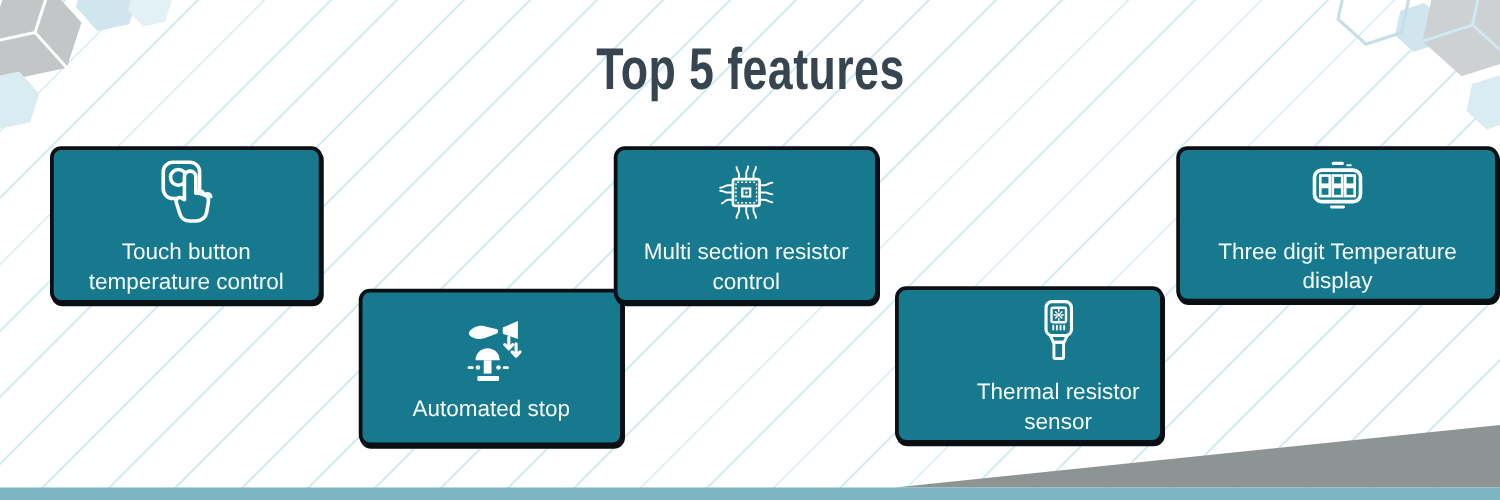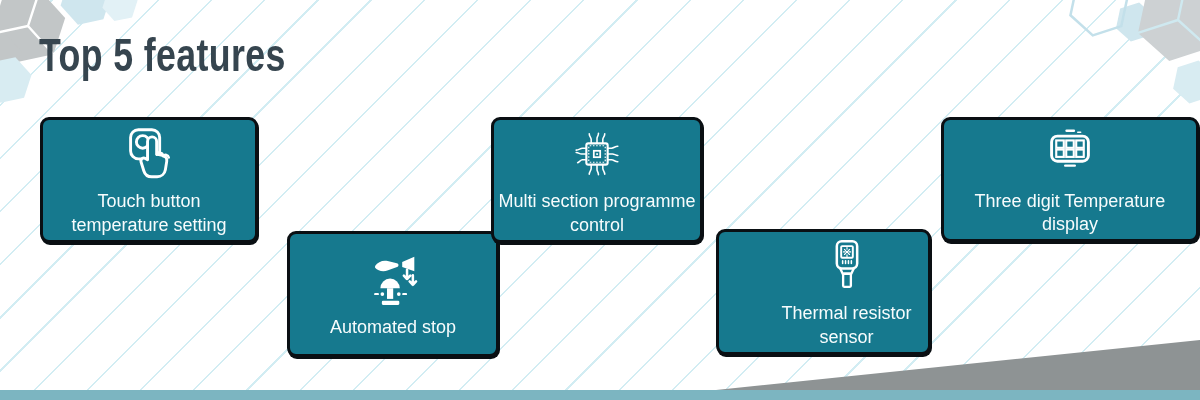--- a/index.html
+++ b/index.html
@@ -13,21 +13,21 @@
       repeating-linear-gradient(135deg,
         rgba(173,222,233,0) 0px, rgba(173,222,233,0) 36px,
         rgba(173,222,233,0.55) 36px, rgba(173,222,233,0.55) 37.6px);
   }
   .decor{position:absolute;left:0;top:0;pointer-events:none;}
   .bottom-bar{
     position:absolute;left:0;bottom:0;width:1200px;height:10px;
     background:#7cb5c1;
   }
   .title{
-    position:absolute;top:30px;left:0;right:0;
+    position:absolute;top:30px;left:0;right:0;text-align:center;
     color:#36454f;font-size:47px;font-weight:700;line-height:1.05;
     letter-spacing:0.5px;
   }
   .title span{display:inline-block;transform:scaleX(0.76);transform-origin:center;}
   .card{
     position:absolute;box-sizing:border-box;
     background:#16798e;border:3px solid #0a0f13;border-radius:9px;
     box-shadow:1px 2px 0 #0a0f13;
     display:flex;flex-direction:column;align-items:center;justify-content:center;
     gap:5px;color:#ffffff;
@@ -92,21 +92,21 @@
 
   <div class="card pos1">
     <svg width="62" height="62" viewBox="0 0 64 64">
       <rect x="13" y="7" width="30" height="30" rx="8" fill="none" stroke="#ffffff" stroke-width="3"></rect>
       <circle cx="25.5" cy="19.5" r="6.5" fill="none" stroke="#ffffff" stroke-width="3"></circle>
       <path d="M30.5 19 a4.7 4.7 0 0 1 9.4 0 l0 13 l5.8 1.4 c3.1 .8 5.1 3.1 4.6 6.2 l-1.4 8.6
                c-.7 4.2 -4.2 7.3 -8.5 7.3 h-5.6 c-3.7 0 -7 -2.4 -8.1 -6 l-2.9 -9.3
                c-.8 -2.7 2 -5 4.4 -3.6 l2.3 1.3 z" fill="#16798e" stroke="#ffffff" stroke-width="3" stroke-linejoin="round"></path>
       <path d="M40 32.8 a3.3 3.3 0 0 1 6.4 .9 M46.6 34.3 a3.2 3.2 0 0 1 5.8 1.2" fill="none" stroke="#ffffff" stroke-width="2.6" stroke-linecap="round"></path>
     </svg>
-    <div class="label">Touch button temperature setting</div>
+    <div class="label">Touch button temperature control</div>
   </div>
 
   <div class="card pos2">
     <svg width="62" height="62" viewBox="0 0 64 64">
       <path d="M13.5 17.5 c2.8 -4.2 8 -6.3 13 -5.1 l9.5 2.3 c2.2 .5 2.3 3.1 .2 3.9
                l-9.3 3.4 c-5.2 1.9 -10.4 .6 -13.4 -2.6 z" fill="#ffffff"></path>
       <path d="M41.5 13.5 l12.5 -5.5 v15 l-12.5 -4.5 z" fill="#ffffff"></path>
       <path d="M46.5 21.5 v9.5 m0 0 l-3.3 -3.5 m3.3 3.5 l3.3 -3.5
                M52.5 27 v10 m0 0 l-3.3 -3.5 m3.3 3.5 l3.3 -3.5" fill="none" stroke="#ffffff" stroke-width="2.6" stroke-linecap="round" stroke-linejoin="round"></path>
       <path d="M19 40.5 a10 10 0 0 1 20 0 z" fill="#ffffff"></path>
@@ -132,21 +132,21 @@
                M43 26 h4 c2.5 0 3.5 -2 6.5 -2
                M43 32 h5 c2 0 3 1.5 5.5 1.5
                M43 38 h4 c2.5 0 3.5 2 6.5 2
                M26 21 v-4 c0 -2 -2 -3 -2 -6
                M32 21 v-5 c0 -2 1.5 -2.5 1.5 -5.5
                M38 21 v-4 c0 -2 2 -3 2 -6
                M26 43 v4 c0 2 -2 3 -2 6
                M32 43 v5 c0 2 1.5 2.5 1.5 5.5
                M38 43 v4 c0 2 2 3 2 6" fill="none" stroke="#ffffff" stroke-width="1.6" stroke-linecap="round"></path>
     </svg>
-    <div class="label">Multi section programme control</div>
+    <div class="label">Multi section resistor control</div>
   </div>
 
   <div class="card pos4">
     <svg width="62" height="62" viewBox="0 0 64 64">
       <rect x="21.5" y="6.5" width="21" height="28" rx="5" fill="none" stroke="#ffffff" stroke-width="2.6"></rect>
       <rect x="26" y="11.5" width="12" height="12" rx="1" fill="none" stroke="#ffffff" stroke-width="2"></rect>
       <circle cx="32" cy="17.5" r="1.3" fill="#ffffff"></circle>
       <path d="M32 12.9 v1.7 M32 20.4 v1.7 M28.3 17.5 h1.7 M34 17.5 h1.7
                M29.4 14.9 l1.2 1.2 M33.4 18.9 l1.2 1.2 M34.6 14.9 l-1.2 1.2 M30.6 18.9 l-1.2 1.2" stroke="#ffffff" stroke-width="1.2" stroke-linecap="round"></path>
       <path d="M27.5 26.5 v3 M30.5 26.5 v3 M33.5 26.5 v3 M36.5 26.5 v3" stroke="#ffffff" stroke-width="1.6" stroke-linecap="round"></path>

